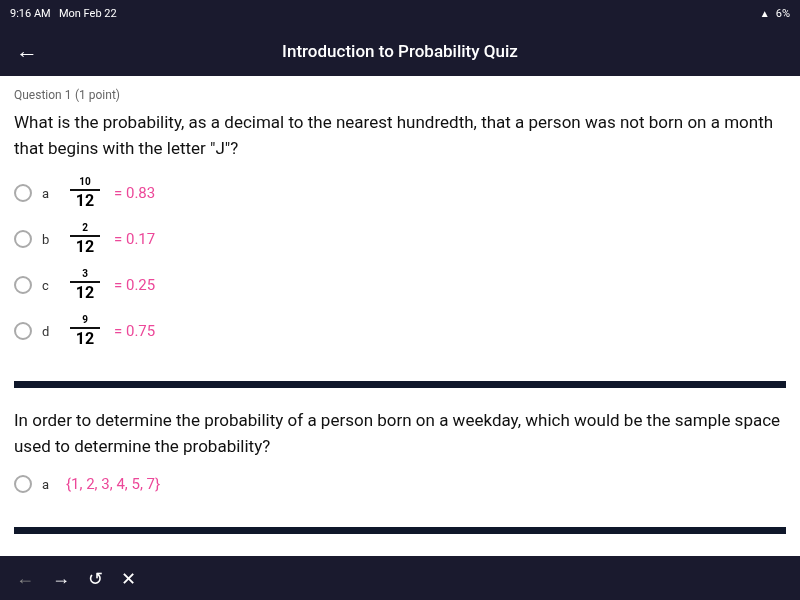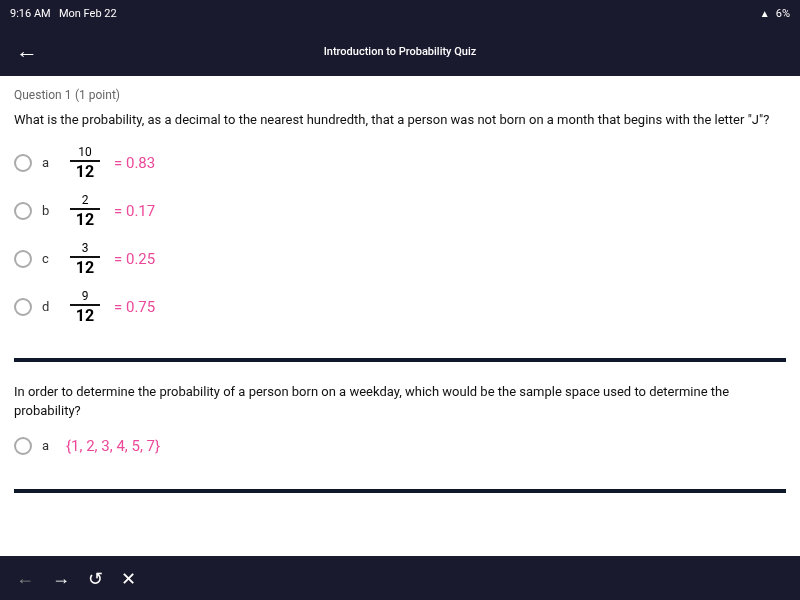--- a/index.html
+++ b/index.html
@@ -46,21 +46,21 @@
     .back-button {
       font-size: 22px;
       color: #fff;
       cursor: pointer;
       margin-right: 8px;
     }
     .header-title {
       position: absolute;
       left: 50%;
       transform: translateX(-50%);
-      font-size: 11px;
+      font-size: 17px;
       font-weight: 500;
       color: #fff;
       white-space: nowrap;
     }
 
     
     .content {
       flex: 1;
       overflow-y: auto;
       display: flex;
@@ -101,35 +101,35 @@
 
     
     .quiz-scroll {
       flex: 1;
       overflow-y: auto;
       padding: 10px 14px 0;
     }
 
     .question-block {
       margin-bottom: 20px;
-      border-bottom: 4px solid #0f172a;
+      border-bottom: 7px solid #0f172a;
       padding-bottom: 20px;
     }
     .question-header {
       font-size: 14px;
       font-weight: 600;
       margin-bottom: 8px;
     }
     .question-header span {
       font-weight: 400;
       color: #666;
       font-size: 12px;
     }
     .question-text {
-      font-size: 13px;
+      font-size: 17px;
       line-height: 1.5;
       margin-bottom: 16px;
       color: #111;
     }
 
     
     .option-row {
       display: flex;
       align-items: center;
       margin-bottom: 14px;
@@ -150,22 +150,22 @@
     }
     .fraction-container {
       display: flex;
       flex-direction: column;
       align-items: center;
       font-size: 15px;
       margin: 0 4px;
       min-width: 30px;
     }
     .fraction-num {
-      font-weight: 400;
-      font-size: 12px;
+      font-weight: 700;
+      font-size: 10px;
       line-height: 1;
     }
     .fraction-bar {
       width: 100%;
       height: 2px;
       background: #111;
       margin: 2px 0;
     }
     .fraction-den {
       font-weight: 700;

